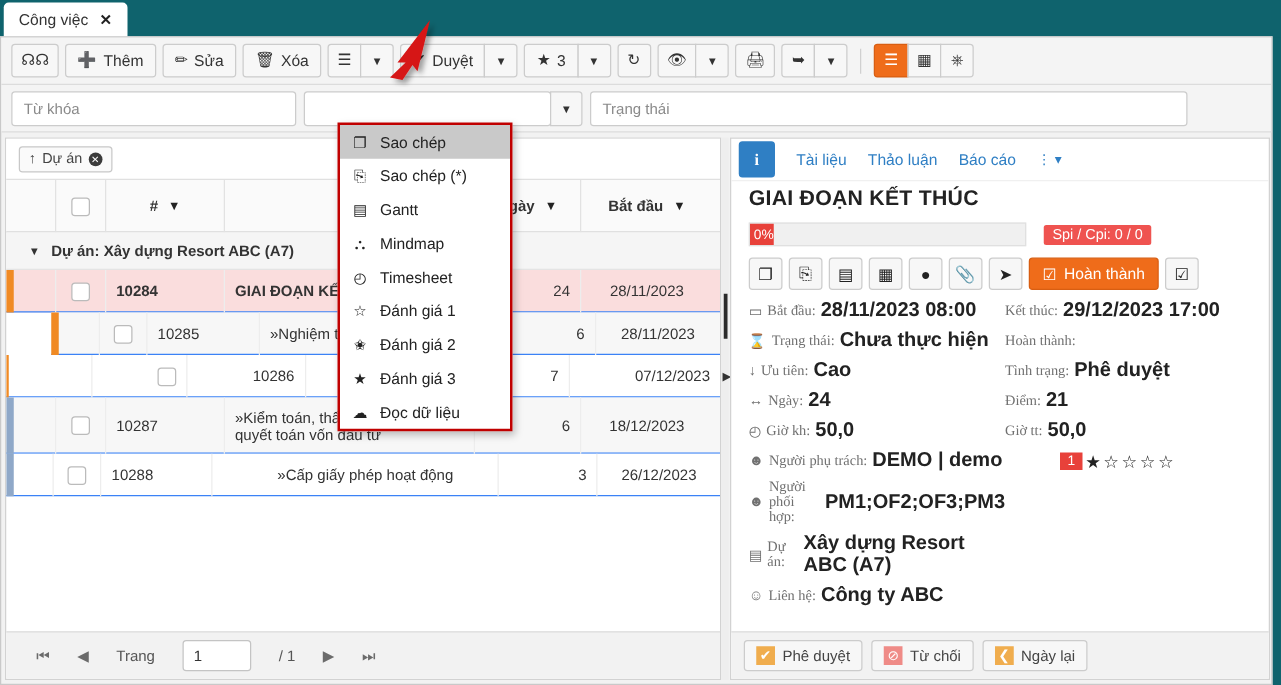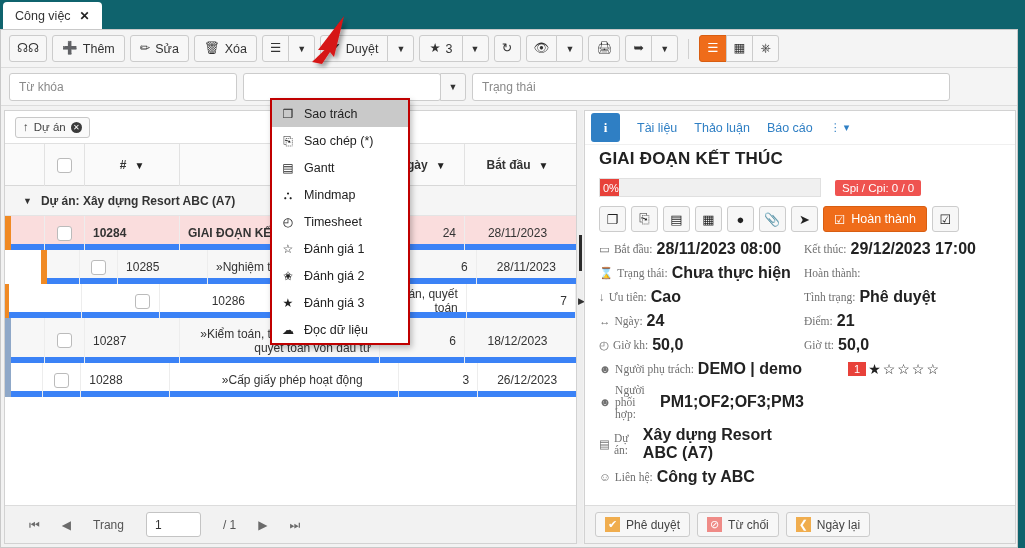--- a/index.html
+++ b/index.html
@@ -115,21 +115,21 @@
 
   #grp-row{
     position:absolute; left:0; top:75px; width:571px; height:30px;
     display:flex; align-items:center; gap:9px; padding-left:18px;
     background:#f5f5f5; border-bottom:1px solid #e4e4e4;
     font-size:12px; font-weight:bold; color:#333;
   }
   #grp-row .tri{ font-size:9px; }
 
   #tbody{ position:absolute; left:0; top:105px; width:571px; height:291px; overflow:hidden; }
-  .tr{ display:flex; border-bottom:6px solid #3b82f6; background:#fff;text-align:right; }
+  .tr{ display:flex; border-bottom:1px solid #3b82f6; background:#fff; }
   .tr.alt{ background:#f7f7f7; }
   .tr.sel{ background:#fadddd; }
   .td{ border-right:1px solid #ededed; display:flex; align-items:center; font-size:12px; color:#333; padding:0 8px; }
   .td.center{ justify-content:center; }
   .bar{ width:6px; }
   .bar.o{ background:#f08a24; }
   .bar.b{ background:#8fa8c8; }
   .t0{width:34px;} .t1{width:40px;justify-content:center;} .t2{width:95px;}
   .t3{width:200px;} .t4{width:85px;justify-content:flex-end;} .t5{width:105px;justify-content:center;border-right:none;}
   .bold{ font-weight:bold; }
@@ -406,20 +406,23 @@
           </div>
           <div class="td t2" style="height: 34px;">
             <span>10286</span>
           </div>
           <div class="td t3" style="height: 34px;">
             <span>»Thanh toán, quyết toán</span>
           </div>
           <div class="td t4" style="height: 34px;">
             <span>7</span>
           </div>
+          <div class="td t5" style="height: 34px;">
+            <span>07/12/2023</span>
+          </div>
         </div>
         <div class="tr alt" style="height: 45px;">
           <div class="bar b" style="height: 45px;"></div>
           <div class="td t0 center" style="height: 45px;"></div>
           <div class="td t1" style="height: 45px;">
             <span class="cb"></span>
           </div>
           <div class="td t2" style="height: 45px;">
             <span>10287</span>
           </div>
@@ -631,21 +634,21 @@
         <div class="bb">
           <span class="bbi y">❮</span>
           <span>Ngày lại</span>
         </div>
       </div>
   </div>
 
   <div id="menu">
       <div class="mi hl">
         <span class="mic">❐</span>
-        <span>Sao trách</span>
+        <span>Sao chép</span>
       </div>
       <div class="mi">
         <span class="mic">⎘</span>
         <span>Sao chép (*)</span>
       </div>
       <div class="mi">
         <span class="mic">▤</span>
         <span>Gantt</span>
       </div>
       <div class="mi">

